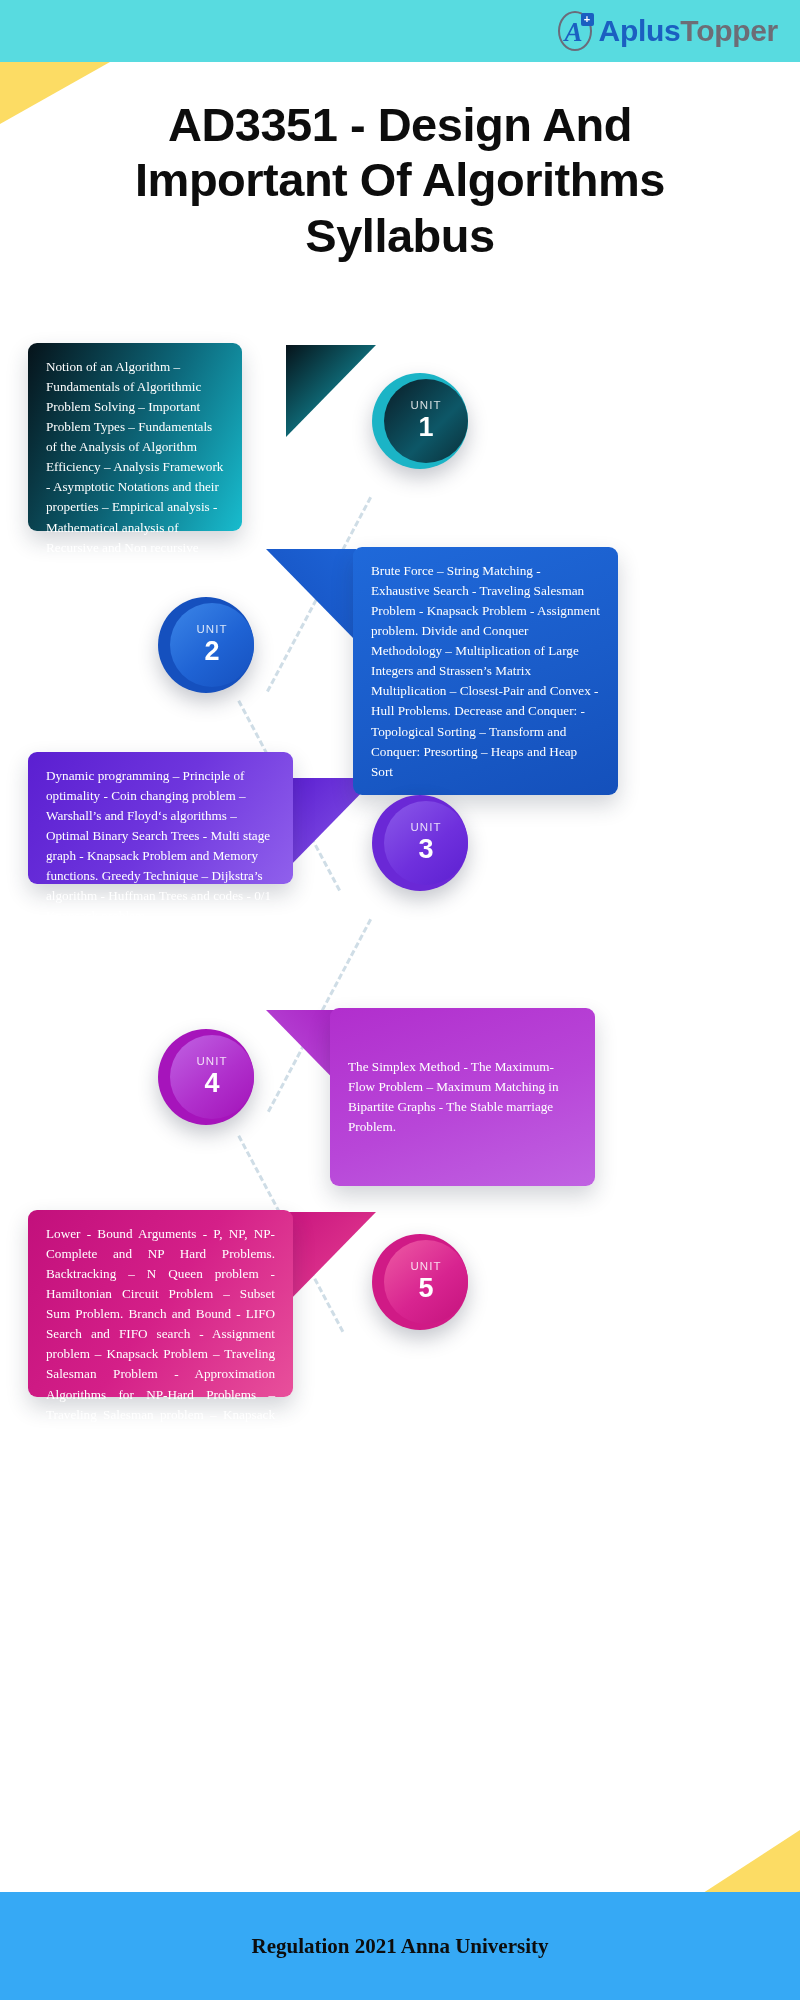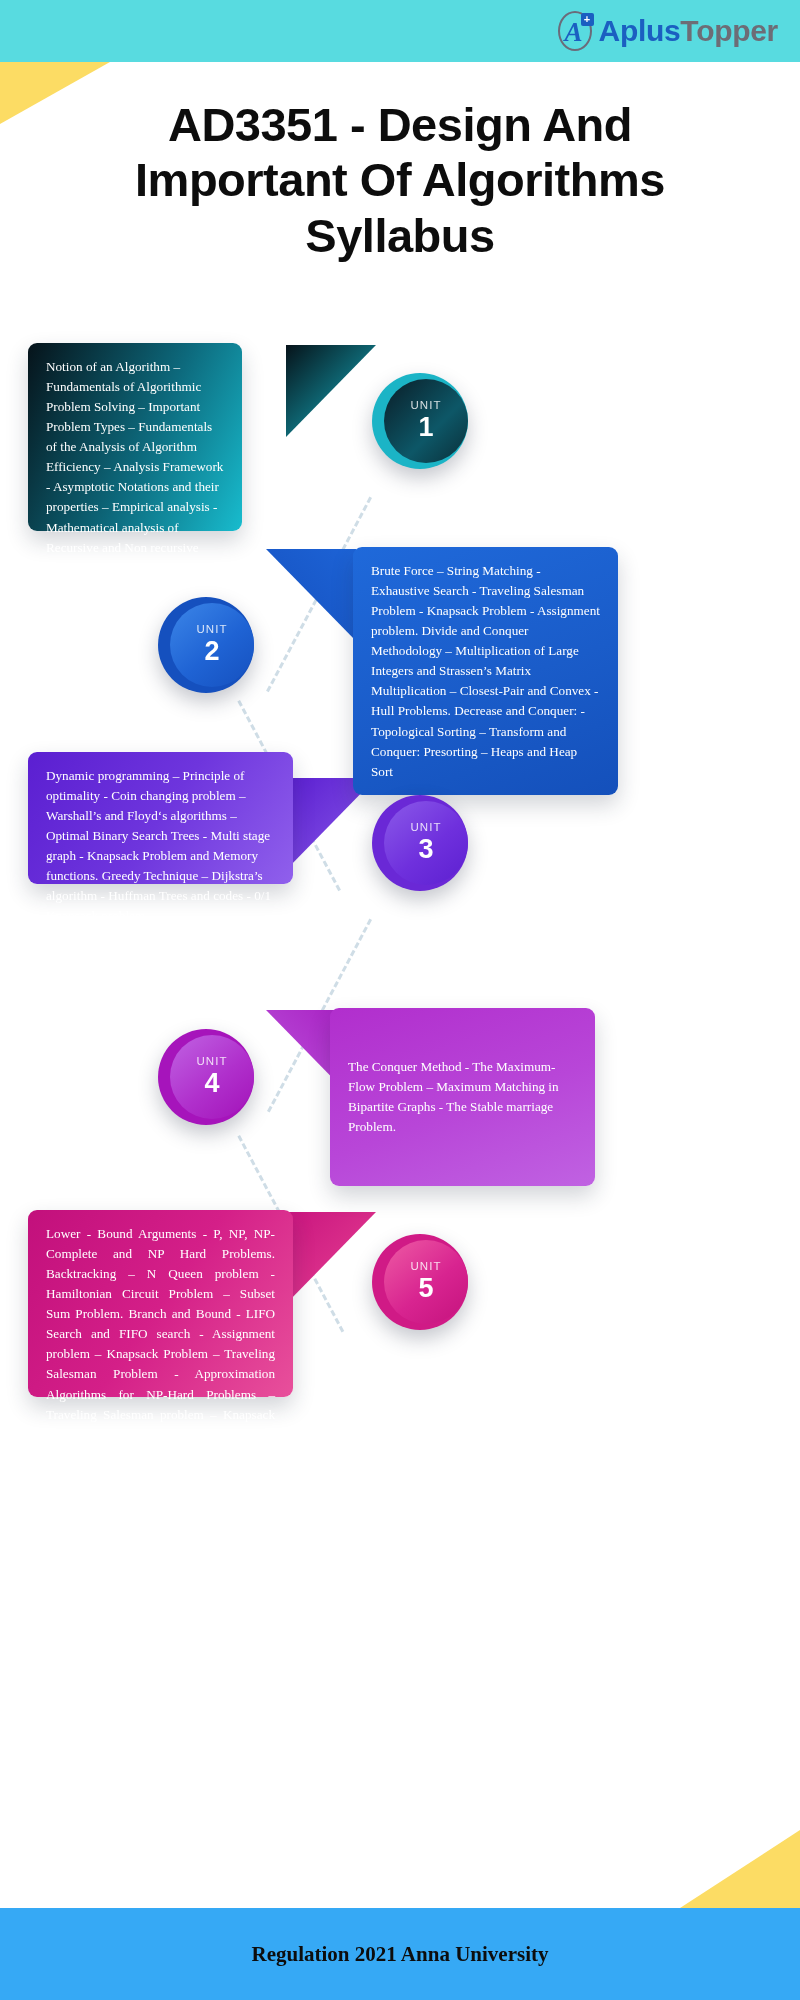--- a/index.html
+++ b/index.html
@@ -107,21 +107,21 @@
 
   
   .dash{
     position:absolute; z-index:1;
     border-top:3px dashed #cfdde6;
     transform-origin:0 0;
   }
 
   
   .footer{
-    position:absolute; left:0; bottom:0; width:800px; height:92px;
+    position:absolute; left:0; bottom:0; width:800px; height:108px;
     background:#36a9f5;
     display:flex; align-items:center; justify-content:center;
   }
   .footer-text{
     font-family:"Liberation Serif", serif;
     font-size:21px; font-weight:bold; color:#0d0d0d;
   }
 </style>
 </head>
 <body>
@@ -189,21 +189,21 @@
       <div class="u-num">3</div>
     </div>
   </div>
 </div>
 
 <div class="unit-row" style="top:0;">
   <div class="ptr left" style="left:266px; top:1010px; background:linear-gradient(225deg,#a81fc2 0%,#bc56dd 100%);"></div>
   <div class="box" style="left:330px; top:1008px; width:265px; height:178px;
               background:linear-gradient(160deg,#b12ecd 0%,#b846d8 55%,#c062e2 100%);
               display:flex; align-items:center;">
-    <span>The Conquer Method - The Maximum-Flow Problem – Maximum Matching in Bipartite Graphs - The Stable marriage Problem.</span>
+    <span>The Simplex Method - The Maximum-Flow Problem – Maximum Matching in Bipartite Graphs - The Stable marriage Problem.</span>
   </div>
   <div class="circle" style="left:158px; top:1029px; background:#a614bb;">
     <div class="inner" style="background:linear-gradient(140deg,#c063e3 0%,#b030cc 55%,#a212b8 100%);">
       <div class="u-label">UNIT</div>
       <div class="u-num">4</div>
     </div>
   </div>
 </div>
 
 <div class="unit-row" style="top:0;">

